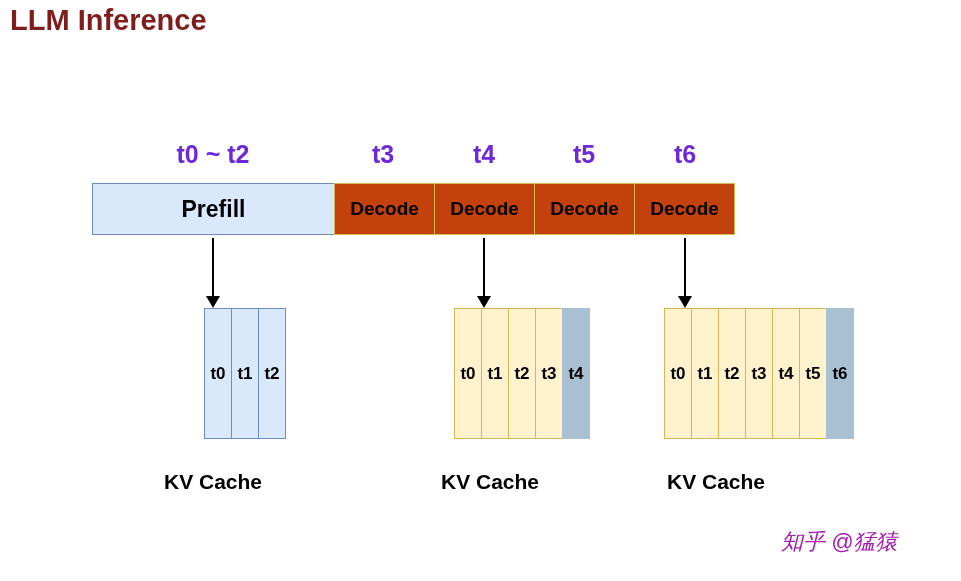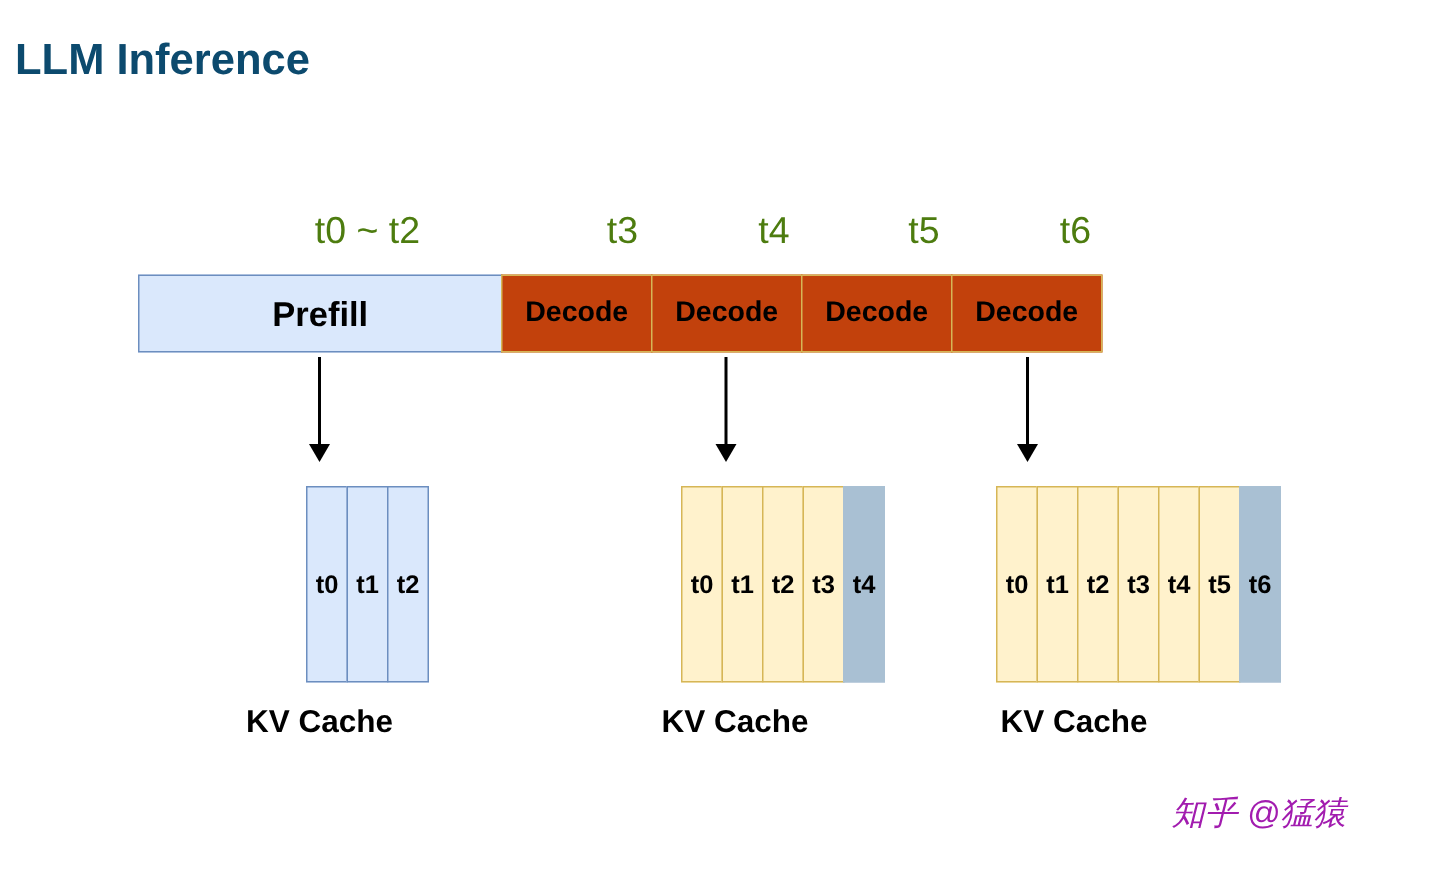--- a/index.html
+++ b/index.html
@@ -7,35 +7,34 @@
   .canvas {
     position: relative;
     width: 961px;
     height: 581px;
     background: #ffffff;
     overflow: hidden;
   }
   .page-title {
     position: absolute;
     left: 10px;
-    top: 24px;
+    top: 4px;
     font-size: 29px;
     font-weight: bold;
-    color: #0c4a6e;
+    color: #7f1d1d;
     letter-spacing: 0px;
   }
   .tl-label {
     position: absolute;
     top: 140px;
     transform: translateX(-50%);
     font-size: 25px;
-    font-weight: normal;
-    color: #4d7c0f;
+    font-weight: bold;
+    color: #6d28d9;
     white-space: nowrap;
-    margin-left: 32px;
   }
   .bar {
     position: absolute;
     left: 92px;
     top: 183px;
     width: 643px;
     height: 52px;
     display: flex;
   }
   .prefill-box {
@@ -75,21 +74,21 @@
     bottom: -10px;
     left: 50%;
     transform: translateX(-50%);
     width: 0; height: 0;
     border-left: 7px solid transparent;
     border-right: 7px solid transparent;
     border-top: 12px solid #000000;
   }
   .cache {
     position: absolute;
-    top: 324px;
+    top: 308px;
     display: flex;
     padding-left: 32px;
   }
   .cell {
     width: 28px;
     height: 131px;
     margin-left: -1px;
     display: flex;
     align-items: center;
     justify-content: center;

